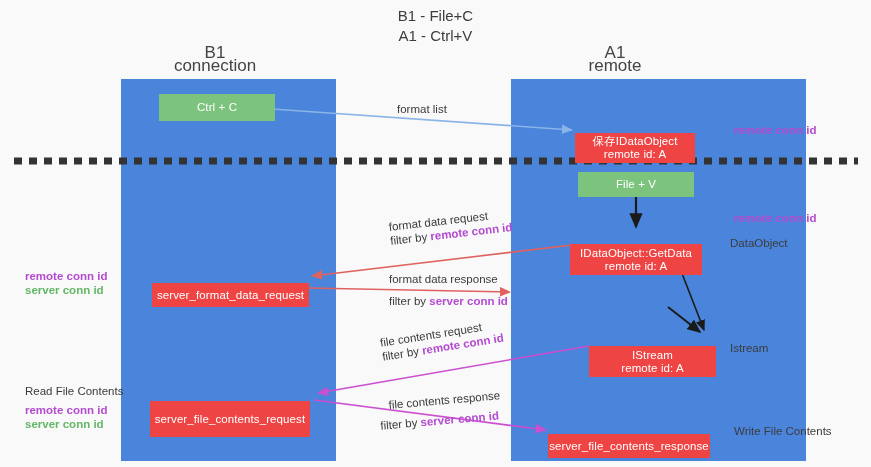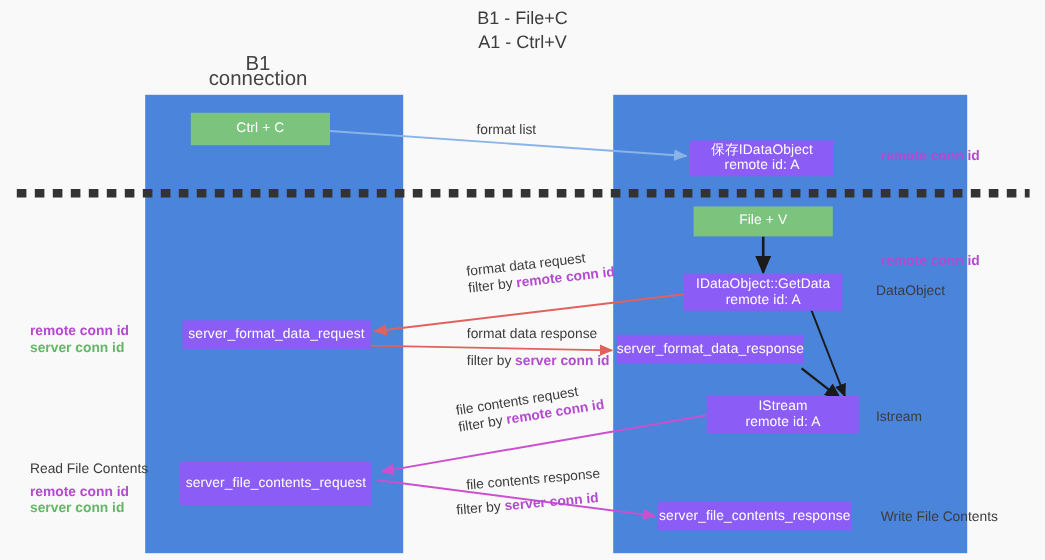--- a/index.html
+++ b/index.html
@@ -28,21 +28,21 @@
   .box{
     box-sizing:border-box;
     display:flex;align-items:center;justify-content:center;
     text-align:center;
     color:#ffffff;
     font-size:11.5px;
     line-height:13px;
     letter-spacing:.1px;
   }
   .box.green{background:#7cc47e;justify-content:center;}
-  .box.orange{background:#8b5cf6;}
+  .box.orange{background:#ef4444;margin-top:16px;}
   
   .txt{font-size:11.5px;line-height:14px;white-space:nowrap;}
   .txt.black{color:#3c3c3c;}
   .txt.purple{color:#b44ad0;font-weight:bold;}
   .txt.green{color:#63b767;font-weight:bold;}
   .rot{transform-origin:left top;}
   svg{position:absolute;left:0;top:0;overflow:visible;}
   .lbl-group{white-space:nowrap;font-size:11.5px;line-height:15px;}
 </style>
 </head>
@@ -51,20 +51,24 @@
 <div id="stage">
 
   <div class="abs" id="title">
     <div>B1 - File+C</div>
     <div>A1 - Ctrl+V</div>
   </div>
 
   <div class="abs col-head" style="left:155px;top:46px;width:120px;">
     <div>B1</div>
     <div>connection</div>
+  </div>
+  <div class="abs col-head" style="left:555px;top:46px;width:120px;">
+    <div>A1</div>
+    <div>remote</div>
   </div>
 
   <div class="abs lane" style="left:121px;top:79px;width:215px;height:382px;"></div>
   <div class="abs lane" style="left:511px;top:79px;width:295px;height:382px;"></div>
 
   <svg width="871" height="467">
     <defs>
       <marker id="ah-blue" markerWidth="7" markerHeight="6" refX="6.4" refY="3" orient="auto">
         <path d="M0,0 L7,3 L0,6 z" fill="#8ab4e8"></path>
       </marker>
@@ -113,23 +117,20 @@
 
   <div class="abs box orange" style="left:570px;top:228px;width:132px;height:31px;flex-direction:column;">
     <span>IDataObject::GetData</span>
     <span>remote id: A</span>
   </div>
 
   <div class="abs box orange" style="left:152px;top:267px;width:157px;height:24px;">
     <span>server_format_data_request</span>
   </div>
 
-  <div class="abs box orange" style="left:514px;top:279px;width:156px;height:24px;">
-    <span>server_format_data_response</span>
-  </div>
 
   <div class="abs box orange" style="left:589px;top:330px;width:127px;height:31px;flex-direction:column;">
     <span>IStream</span>
     <span>remote id: A</span>
   </div>
 
   <div class="abs box orange" style="left:150px;top:385px;width:160px;height:36px;">
     <span>server_file_contents_request</span>
   </div>
 

